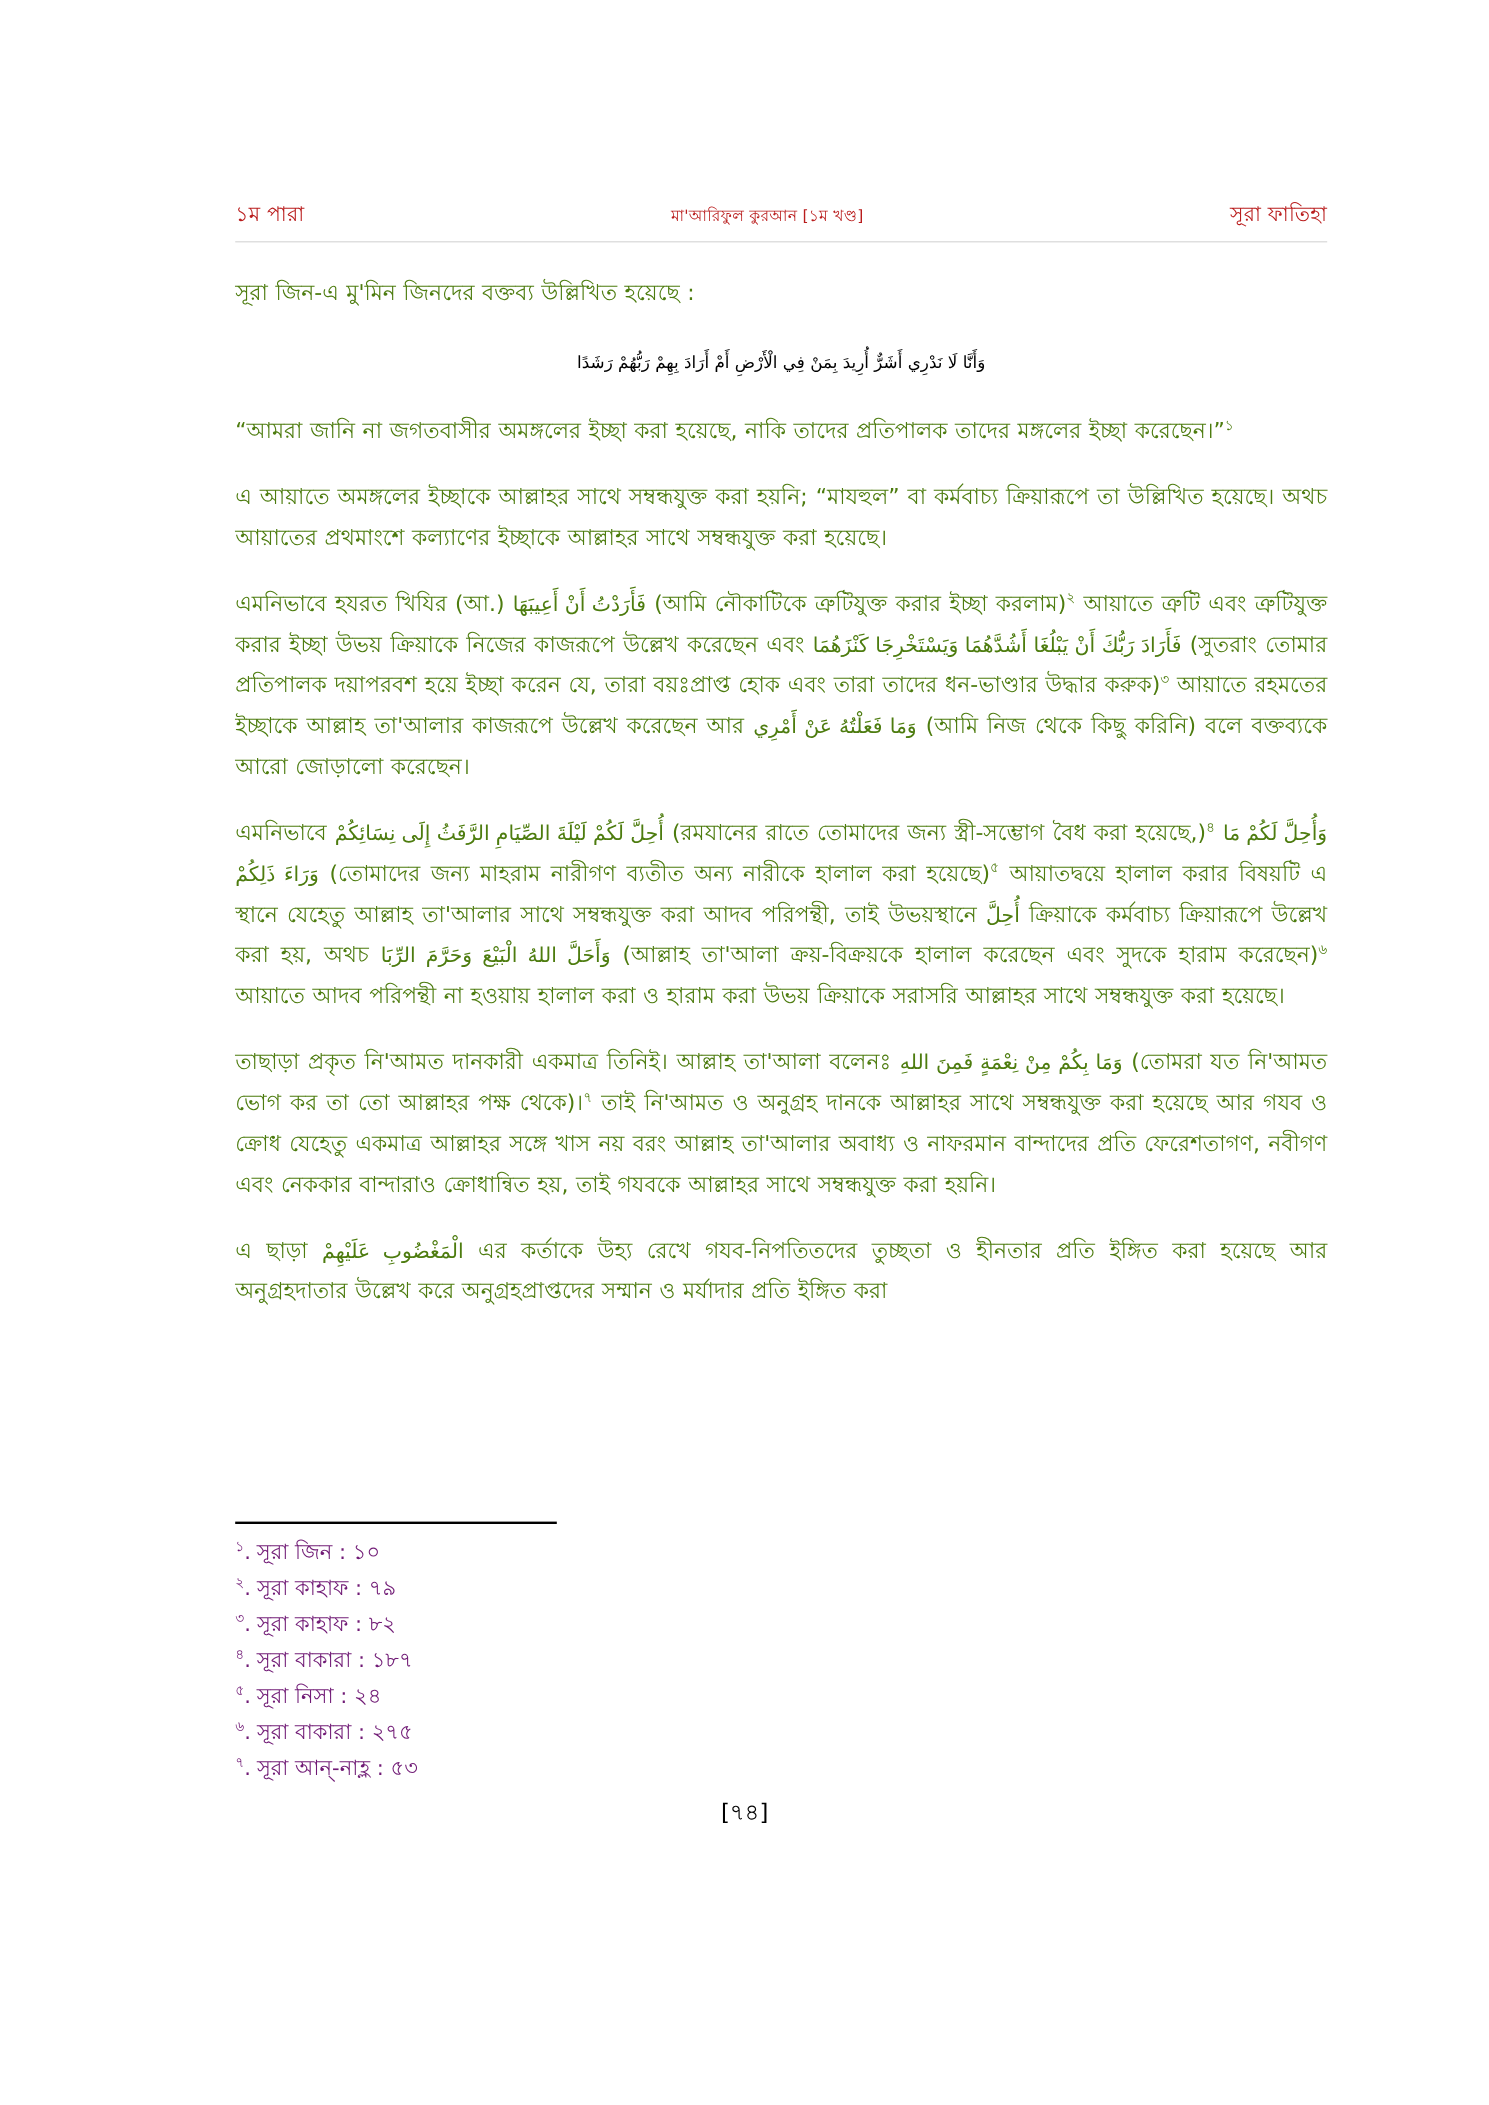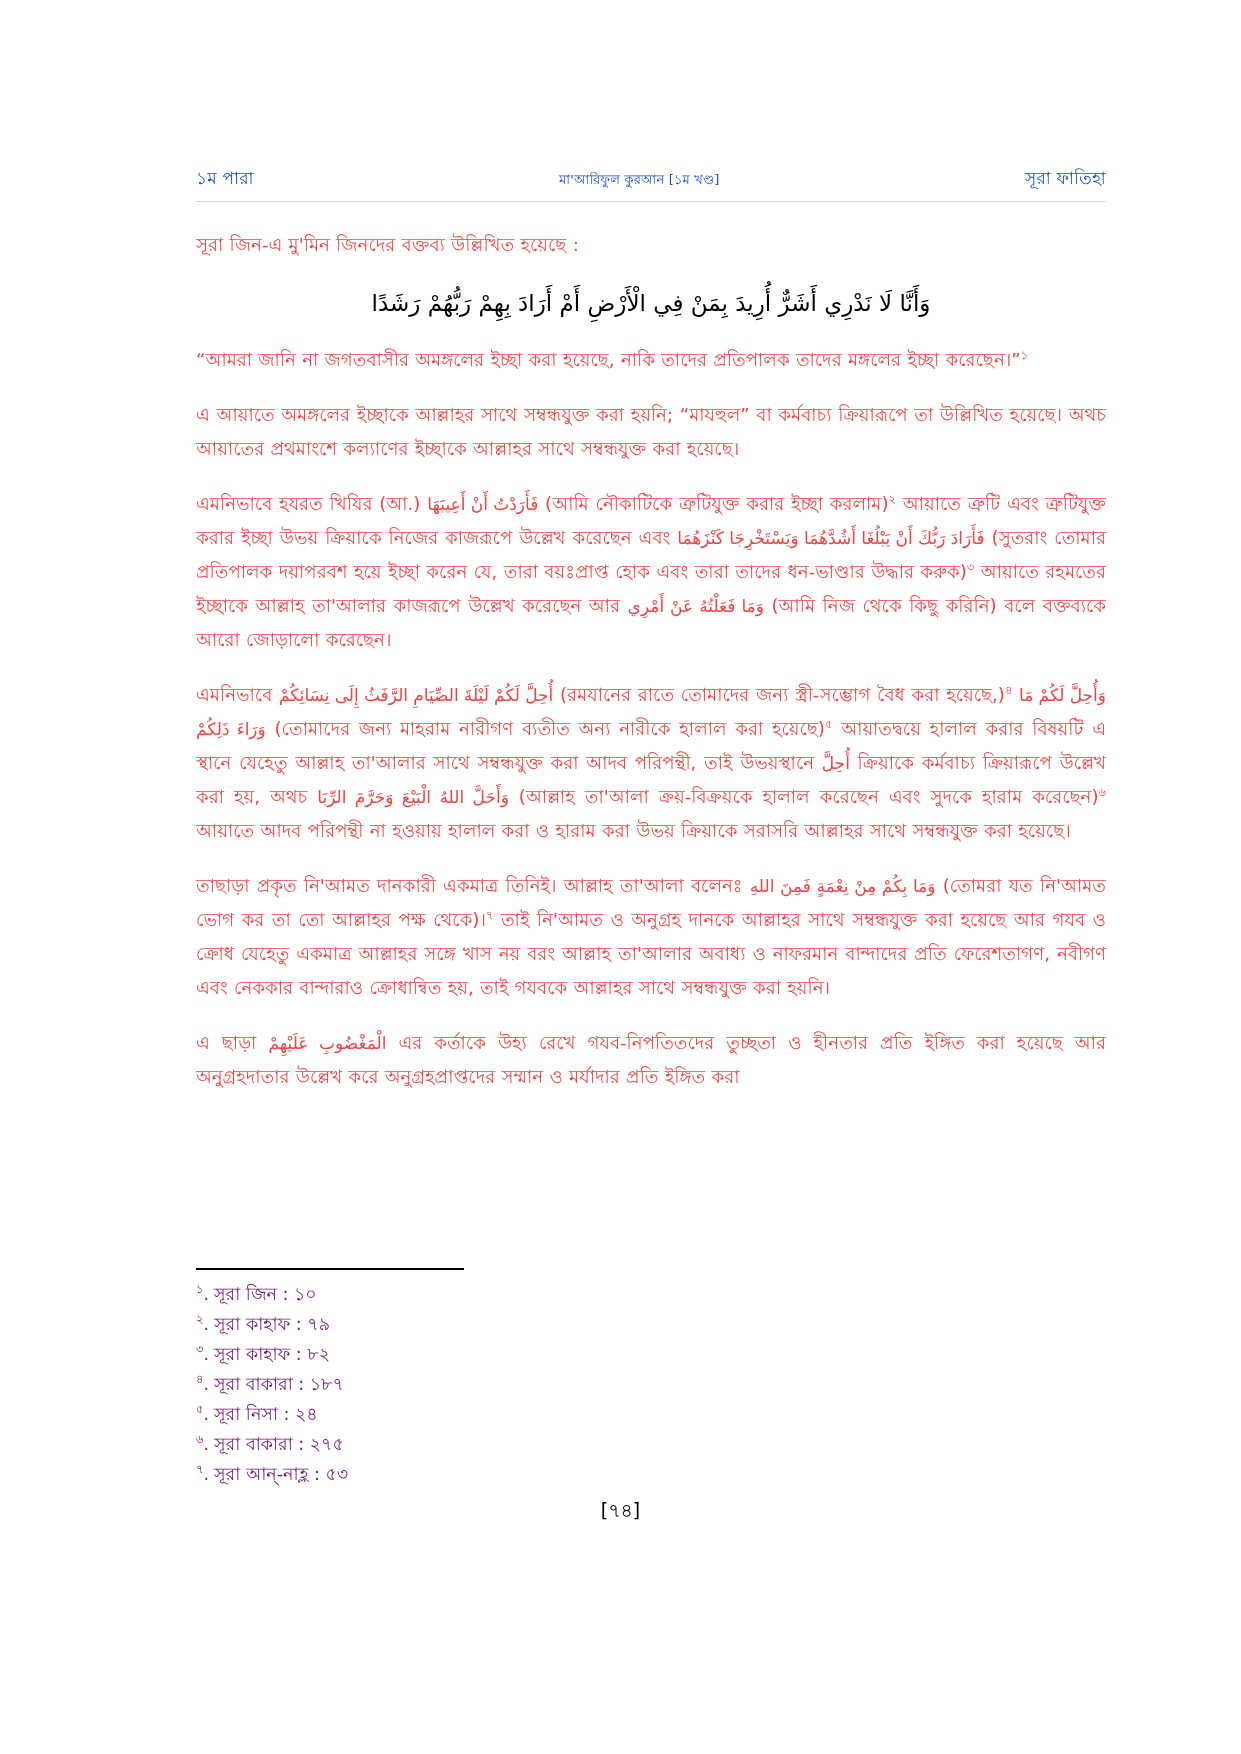--- a/index.html
+++ b/index.html
@@ -33,21 +33,21 @@
   }
 
   
   .runhead {
     display: flex;
     justify-content: space-between;
     align-items: baseline;
     font-family: "DejaVu Sans", sans-serif;
     font-size: 17px;
     letter-spacing: 0.2px;
-    color: #1d4ed8;
+    color: #b91c1c;
     padding-bottom: 8px;
     gap: 30px;
   }
   .runhead .rh-center {
     font-size: 13px;
   }
   .runhead-rule {
     height: 1px;
     background: #d8d8d8;
     margin-bottom: 26px;
@@ -55,38 +55,38 @@
 
   
   p.para {
     margin: 0 0 21px 0;
     font-family: "DejaVu Sans", sans-serif;
     font-size: 18.2px;
     line-height: 34px;
     text-align: justify;
     text-justify: inter-word;
     word-spacing: 0.5px;
-    color: #ef4444;
+    color: #4d7c0f;
   }
   p.para:last-child { margin-bottom: 0; }
 
   .ar {
     font-family: Liberation Serif, serif;
     direction: rtl;
     unicode-bidi: isolate;
     font-size: 17px;
     line-height: 1.1;
   }
 
   .verse {
     text-align: center;
     direction: rtl;
     unicode-bidi: isolate;
     font-family: "DejaVu Sans", "Liberation Serif", serif;
-    font-size: 23px;
+    font-size: 14px;
     line-height: 40px;
     margin: 14px 0 20px 0;
     color: #000;
   }
 
   sup.fn {
     font-family: "DejaVu Sans", sans-serif;
     font-size: 11.5px;
     vertical-align: super;
     line-height: 0;

